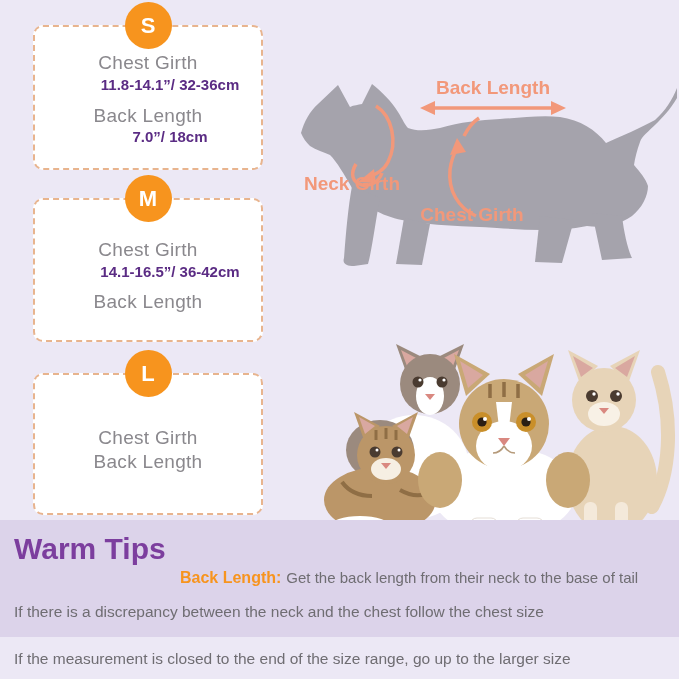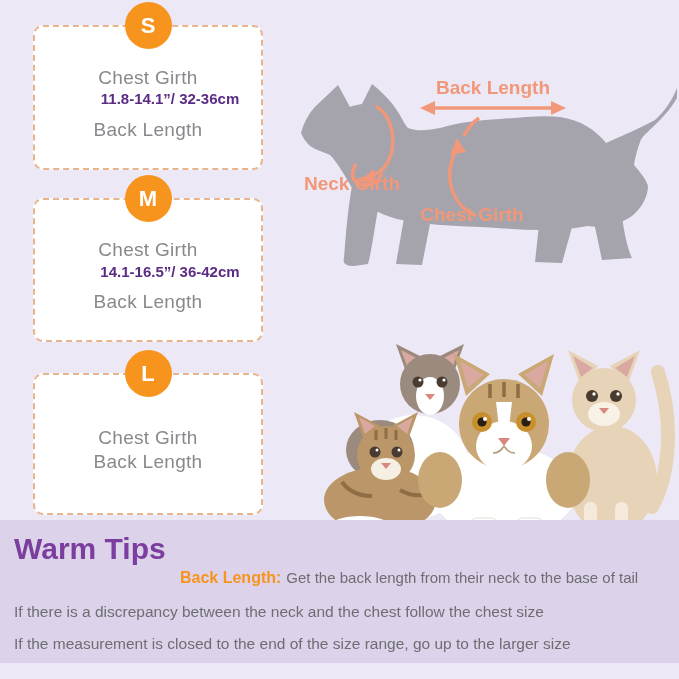--- a/index.html
+++ b/index.html
@@ -37,48 +37,49 @@
   }
   .m-label{font-size:19px;color:#8A888D;letter-spacing:.3px;line-height:1.25;}
   .m-value{font-size:15px;font-weight:bold;color:#5B2C84;line-height:1.3;margin-bottom:9px;margin-left:44px;}
   
   .diagram-svg{position:absolute;left:292px;top:58px;}
   .kittens-svg{position:absolute;left:322px;top:342px;}
   .anno-text{font-family:"Liberation Sans",sans-serif;font-size:19px;font-weight:bold;fill:#F2987A;}
   
   .tips-band{
     position:absolute;left:0;top:520px;
-    width:679px;height:143px;
+    width:679px;height:117px;
     background:#DCD3EA;
   }
   .tips-title{
     position:absolute;left:14px;top:12px;
     margin:0;
     font-size:30px;font-weight:bold;color:#7C3E9E;
   }
   .tip-row{position:absolute;left:180px;margin:0;font-size:15px;color:#6F6D72;white-space:nowrap;}
   .tip-row-1{top:16px;}
   .tip-row-2{top:49px;}
   .tip-label{font-size:16px;font-weight:bold;color:#F7941E;margin-right:5px;}
   .tip-note{position:absolute;left:14px;margin:0;font-size:15.5px;color:#6F6D72;white-space:nowrap;}
   .note-1{top:83px;}
-  .note-2{top:115px;}
+  .note-2{top:130px;}
 </style>
 </head>
 <body>
 
 <div class="page">
 
   <article class="size-card card-s">
     <div class="badge">
       <span>S</span>
     </div>
     <div class="m-label">Chest Girth</div>
     <div class="m-value">11.8-14.1”/ 32-36cm</div>
     <div class="m-label">Back Length</div>
+    <div class="m-value">7.0”/ 18cm</div>
   </article>
 
   <article class="size-card card-m">
     <div class="badge">
       <span>M</span>
     </div>
     <div class="m-label">Chest Girth</div>
     <div class="m-value">14.1-16.5”/ 36-42cm</div>
     <div class="m-label">Back Length</div>
   </article>

